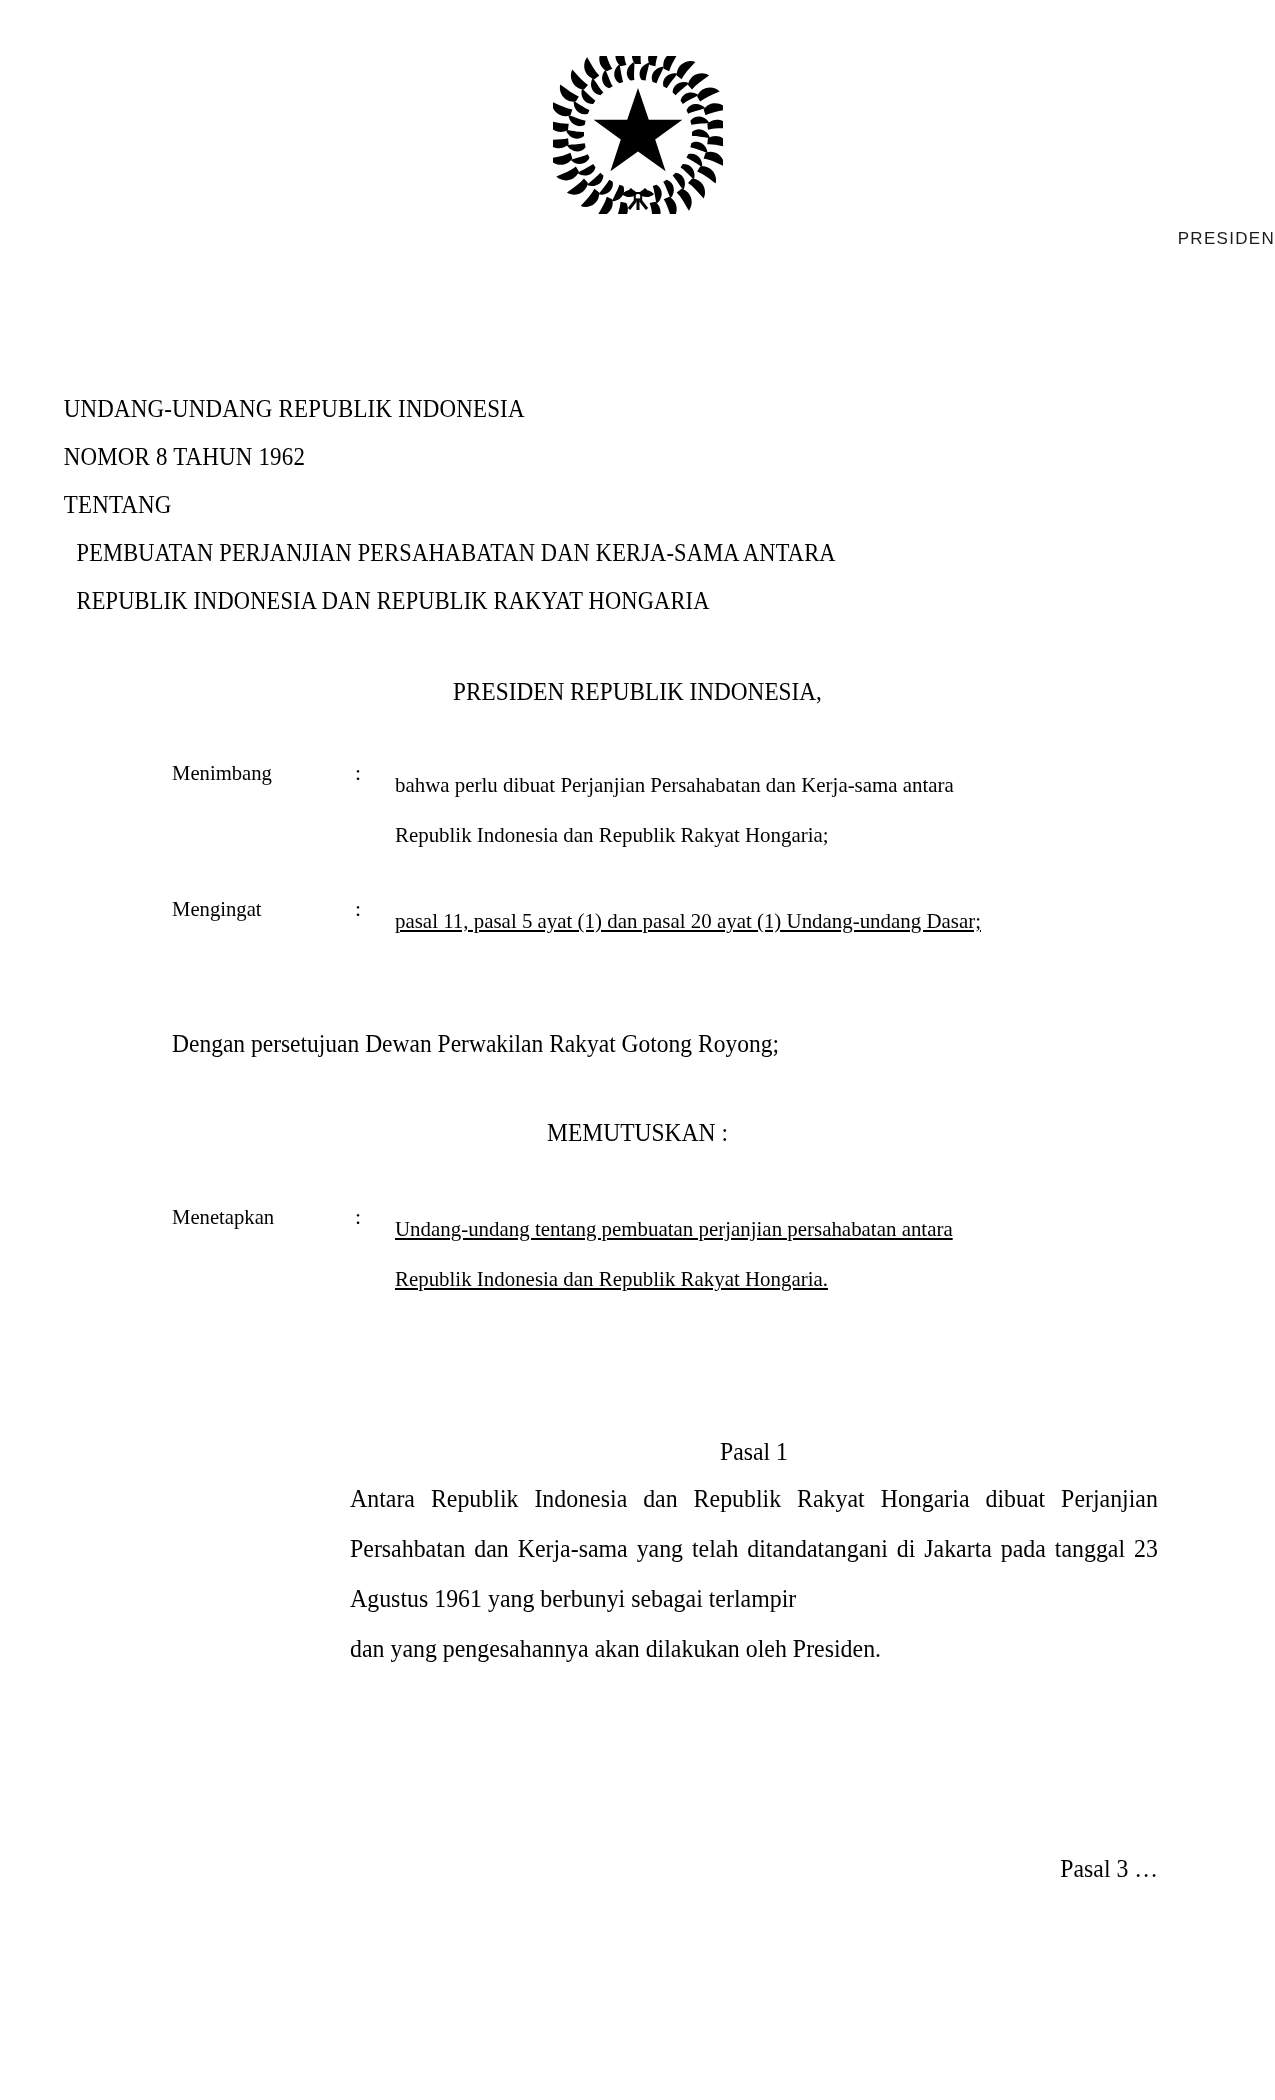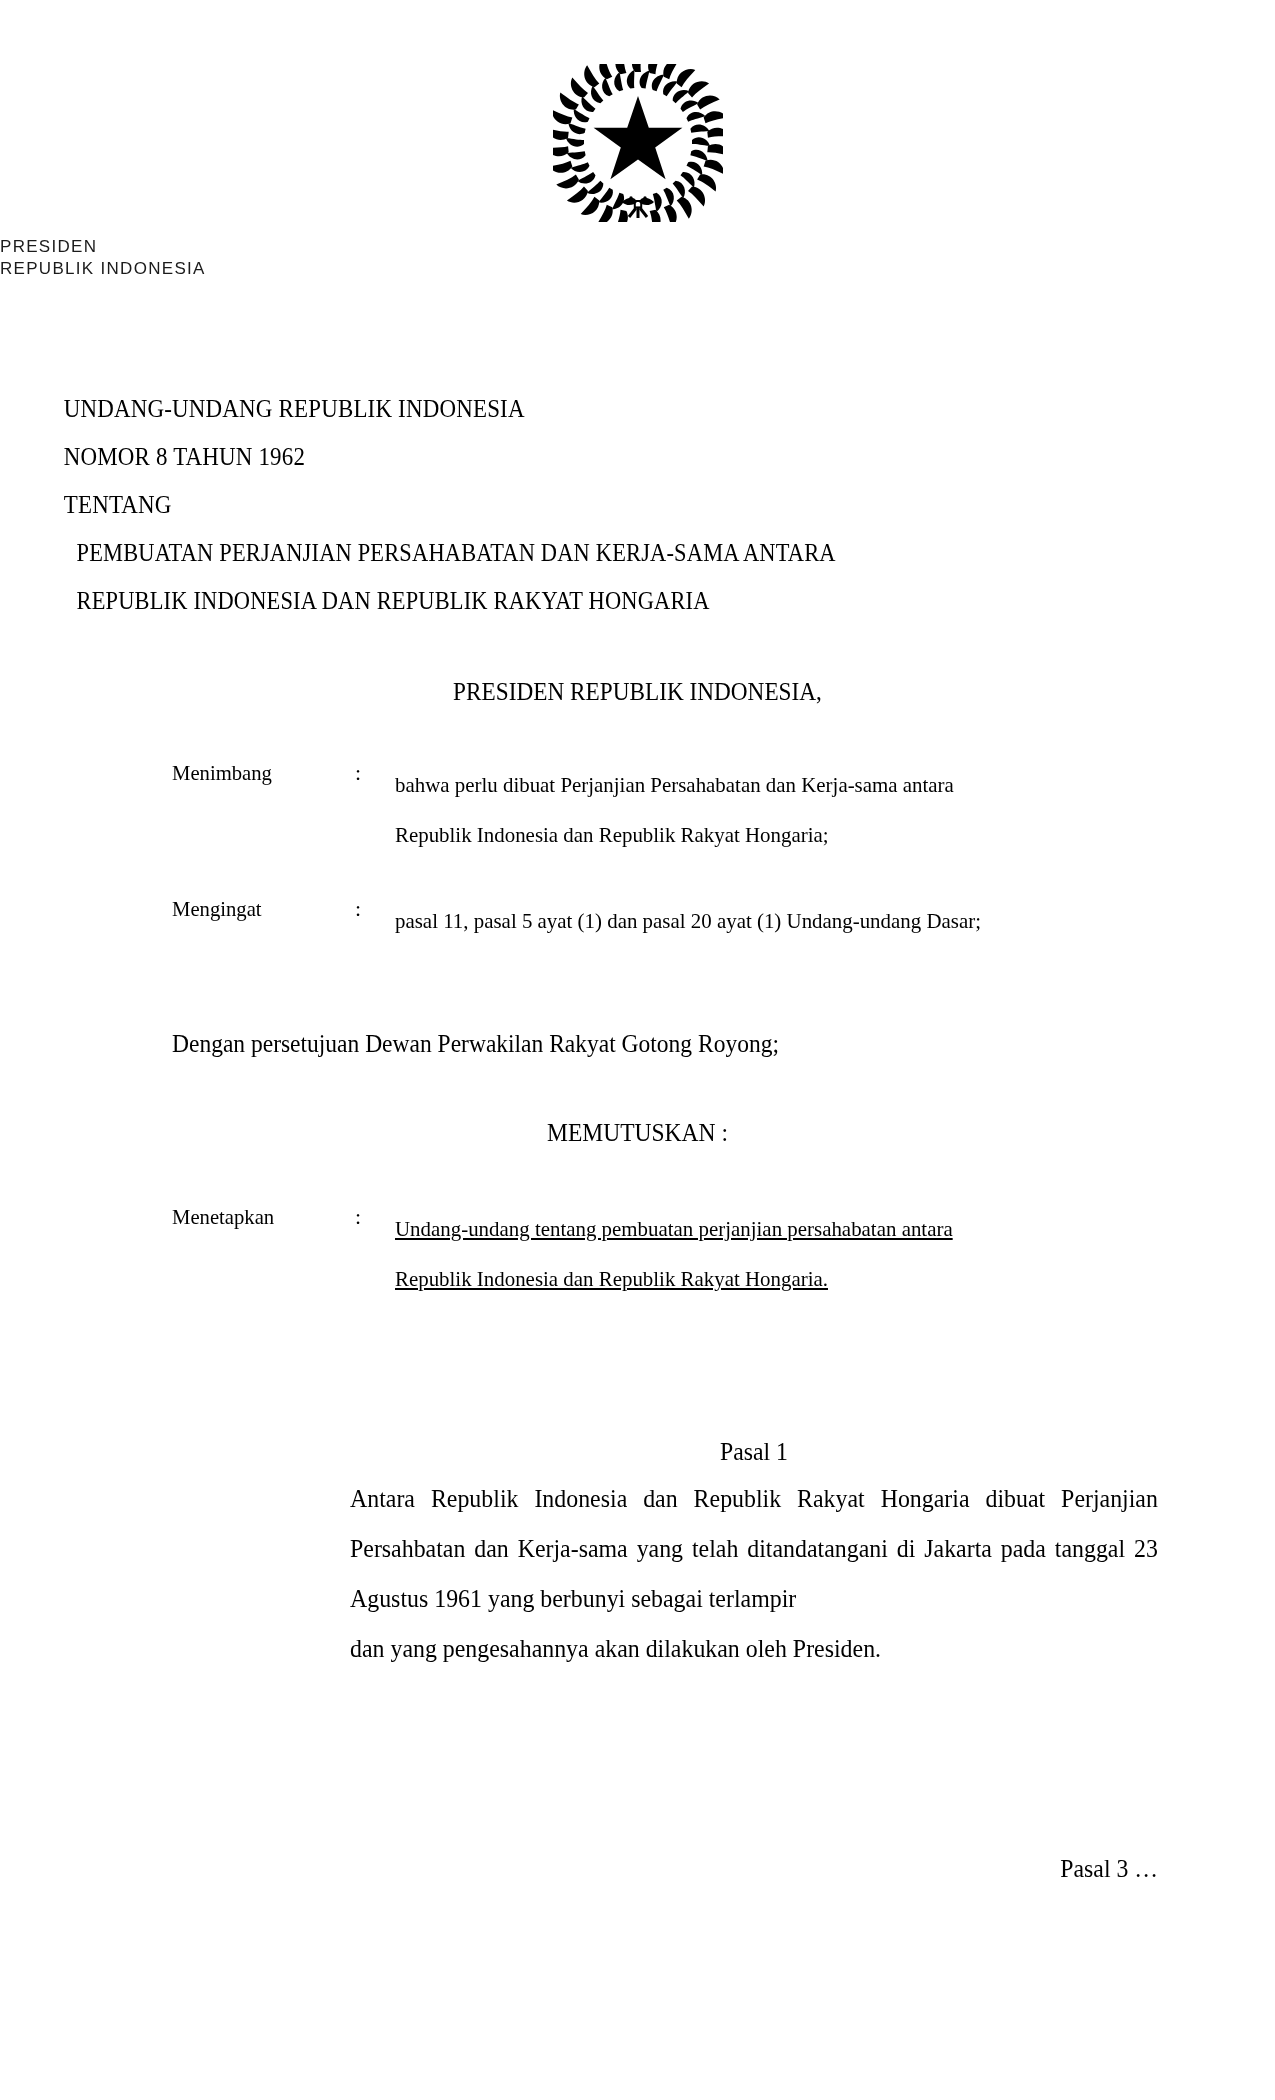--- a/index.html
+++ b/index.html
@@ -14,24 +14,24 @@
     background: #ffffff;
     margin: 0 auto;
     overflow: hidden;
     font-family: "Liberation Serif", "DejaVu Serif", serif;
     color: #000000;
   }
 
   
   .emblem-block {
     position: absolute;
-    top: 64px;
+    top: 56px;
     left: 0;
     width: 1275px;
-    text-align: left;
+    text-align: right;
   }
   .emblem {
     display: block;
     margin: 0 auto;
   }
   .emblem-caption {
     margin-top: 14px;
     font-family: "Liberation Sans", "DejaVu Sans", sans-serif;
     font-size: 17px;
     font-weight: 400;
@@ -101,21 +101,21 @@
     line-height: 50px;
     transform: scaleX(0.95);
     transform-origin: left top;
     width: 105%;
   }
   .clause-row .body.nojust {
     text-align: left;
   }
 
   #row-menimbang { top: 760px; }
-  #row-mengingat { top: 896px; }
+  #row-mengingat { top: 896px; text-decoration: underline; }
   #row-menetapkan { top: 1204px; text-decoration: underline; }
 
   
   .approval {
     position: absolute;
     top: 1030px;
     left: 172px;
     width: 985px;
     font-size: 25px;
     transform: scaleX(0.94);
@@ -392,21 +392,20 @@
             <circle cx="7" cy="-6" r="1.7" fill="#000"></circle>
           </g>
 
           <path d="M0,-46 L10.8,-14.2 L44.4,-14.2 L17.2,5.4 L27.6,37.2 L0,17.6 L-27.6,37.2 L-17.2,5.4 L-44.4,-14.2 L-10.8,-14.2 Z" fill="#000"></path>
         </g>
       </g>
     </svg>
 
     <div class="emblem-caption">
       <div>PRESIDEN</div>
-      <div>REPUBLIK INDONESIA</div>
     </div>
   </div>
 
   <div class="title-block">
     <div class="title-line">UNDANG-UNDANG REPUBLIK INDONESIA</div>
     <div class="title-line">NOMOR 8 TAHUN 1962</div>
     <div class="title-line">TENTANG</div>
     <div class="title-line wide">PEMBUATAN PERJANJIAN PERSAHABATAN DAN KERJA-SAMA ANTARA</div>
     <div class="title-line wide">REPUBLIK INDONESIA DAN REPUBLIK RAKYAT HONGARIA</div>
   </div>

